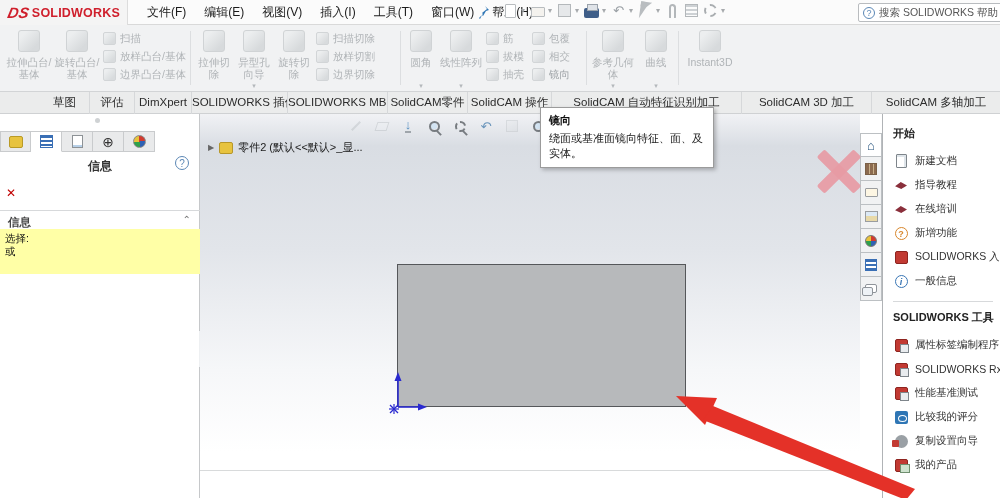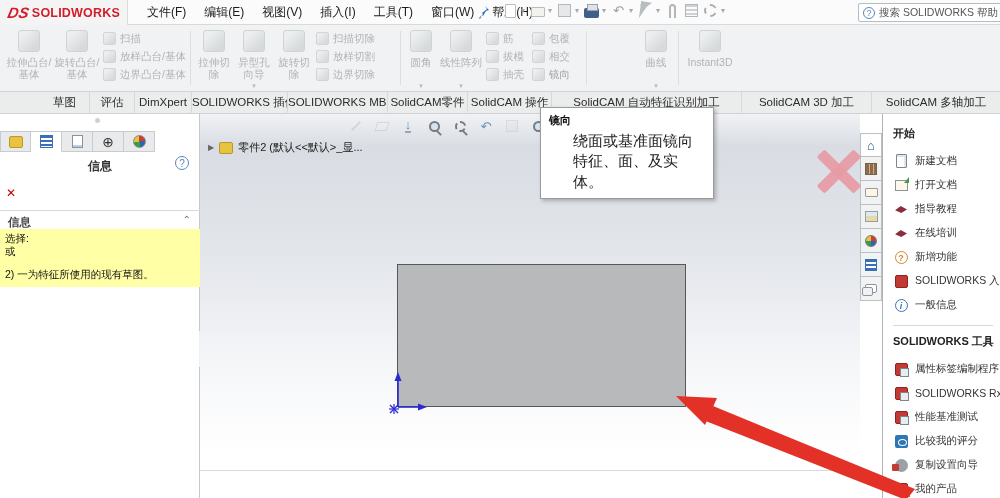--- a/index.html
+++ b/index.html
@@ -125,21 +125,21 @@
   .ti-compare{width:13px;height:13px;background:#2f76b5;border-radius:2px;position:relative;}
   .ti-compare::after{content:"";position:absolute;left:3px;top:4px;width:7px;height:5px;border:1px solid #fff;border-radius:50%;}
   .ti-copy{width:13px;height:13px;border-radius:50%;background:#9aa0a5;position:relative;}
   .ti-copy::after{content:"";position:absolute;left:-3px;top:5px;width:7px;height:7px;background:#c23a33;border-radius:1px;}
   .ti-prod{width:13px;height:13px;background:#c23a33;border:1px solid #8e241f;border-radius:2px;position:relative;}
   .ti-prod::after{content:"";position:absolute;right:-3px;bottom:-2px;width:8px;height:7px;background:#cfe3cf;border:1px solid #6f8f6f;}
 
   
   .tooltip{position:absolute;left:540px;top:107px;width:174px;background:#ffffff;border:1px solid #9b9b9b;box-shadow:2px 2px 4px rgba(0,0,0,.25);padding:5px 8px 6px 8px;z-index:60;}
   .tt-title{font-size:11px;font-weight:bold;color:#111;margin-bottom:3px;}
-  .tt-body{font-size:15px;color:#222;line-height:1.35;margin-left:24px;}
+  .tt-body{font-size:11px;color:#222;line-height:1.35;}
 
   
   .pinkx{position:absolute;left:816px;top:146px;width:46px;height:50px;z-index:45;pointer-events:none;}
   .pinkx .bar{position:absolute;left:-3px;top:20px;width:52px;height:11px;background:#e79aa4;border-radius:2px;opacity:.92;}
   .pinkx .b1{transform:rotate(45deg);}
   .pinkx .b2{transform:rotate(-45deg);}
   .overlay{position:absolute;left:0;top:0;width:1000px;height:498px;z-index:50;pointer-events:none;}
 </style>
 </head>
 <body>
@@ -296,20 +296,25 @@
           <span class="ric-s"></span>
           <span class="rlab-s">相交</span>
         </div>
       <div class="rsmall">
           <span class="ric-s"></span>
           <span class="rlab-s rlab-on">镜向</span>
         </div>
     </div>
     <div class="rdiv" style="left:586px;"></div>
 
+    <div class="rbig" style="left:590px;width:46px;">
+      <span class="ric"></span>
+      <span class="rlab">参考几何体</span>
+      <span class="rcaret">▾</span>
+    </div>
     <div class="rbig" style="left:640px;width:32px;text-align:center;">
       <span class="ric"></span>
       <span class="rlab">曲线</span>
       <span class="rcaret">▾</span>
     </div>
     <div class="rdiv" style="left:678px;"></div>
 
     <div class="rbig" style="left:682px;width:56px;">
       <span class="ric"></span>
       <span class="rlab">Instant3D</span>
@@ -351,21 +356,20 @@
     </div>
     <div class="lp-title">信息</div>
     <div class="lp-help">?</div>
     <div class="lp-close">✕</div>
     <div class="lp-div"></div>
     <div class="lp-sec">信息</div>
     <div class="lp-chev">⌃</div>
     <div class="lp-msg" style="background:#ffffa6;">
       <div class="m1">选择:</div>
       <div class="m3">或</div>
-      <div class="m1">2) 一为特征所使用的现有草图。</div>
     </div>
     <div class="lp-handle"></div>
   </div>
 
   <div class="viewport">
     <div class="hud">
       <span class="hic faded">
           <span class="h-pencil"></span>
         </span>
       <span class="hic faded">
@@ -423,26 +427,20 @@
       </div>
   </div>
 
   <div class="tpane">
     <div class="tp-head">开始</div>
     <div class="tp-item">
         <span class="ti">
           <span class="ti-doc"></span>
         </span>
         <span class="tp-label">新建文档</span>
-      </div>
-    <div class="tp-item">
-        <span class="ti">
-          <span class="ti-open"></span>
-        </span>
-        <span class="tp-label">打开文档</span>
       </div>
     <div class="tp-item">
         <span class="ti">
           <span class="ti-cap"></span>
         </span>
         <span class="tp-label">指导教程</span>
       </div>
     <div class="tp-item">
         <span class="ti">
           <span class="ti-cap"></span>

